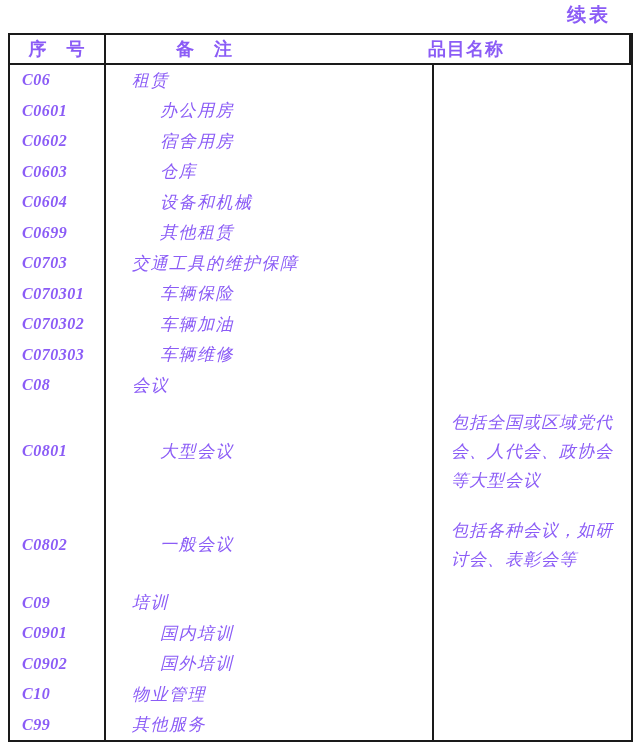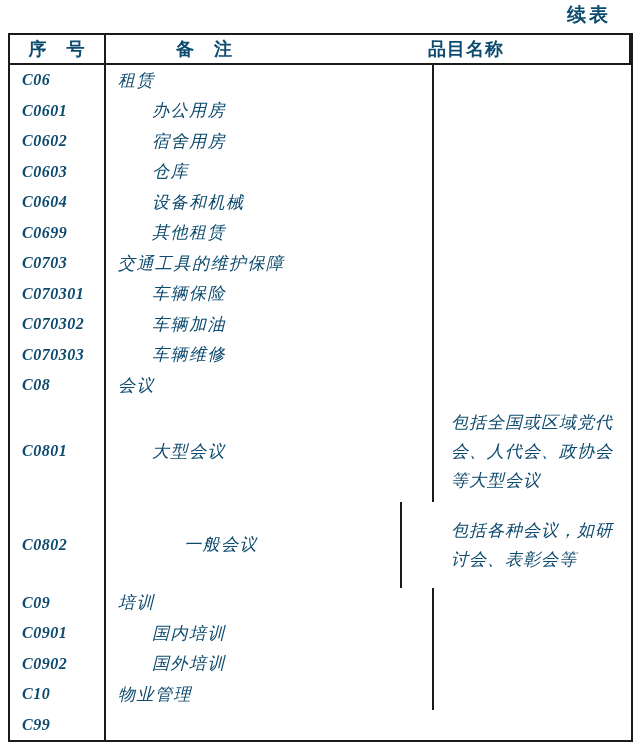--- a/index.html
+++ b/index.html
@@ -5,21 +5,21 @@
   html, body {
     margin: 0;
     padding: 0;
     background: #ffffff;
   }
   .page {
     position: relative;
     width: 641px;
     height: 749px;
     background: #ffffff;
-    color: #0c4a6e;
+    color: #8b5cf6;
     font-family: "Liberation Serif", "DejaVu Serif", serif;
     overflow: hidden;
   }
   .cont-label {
     position: absolute;
     top: 2px;
     right: 30px;
     font-size: 19px;
     font-weight: bold;
     letter-spacing: 3px;
@@ -50,21 +50,21 @@
     min-height: 0;
     font-style: italic;
   }
   .row {
     display: flex;
     flex: 1 1 0;
     min-height: 0;
   }
   
   .tbody .row:nth-child(12) { flex: 0 0 101px; }
-  .tbody .row:nth-child(13) { flex: 0 0 86px; gap: 32px; }
+  .tbody .row:nth-child(13) { flex: 0 0 86px; }
   .cell {
     box-sizing: border-box;
     display: flex;
     align-items: center;
     overflow: hidden;
   }
   .col-code {
     flex: 0 0 96px;
     border-right: 2px solid #1a1a1a;
   }
@@ -82,24 +82,24 @@
     letter-spacing: 1px;
   }
   .code {
     font-weight: bold;
     font-size: 16px;
     padding-left: 12px;
     letter-spacing: 0.5px;
   }
   .name {
     font-size: 17px;
-    padding-left: 12px;
+    padding-left: 26px;
     letter-spacing: 1.5px;
   }
-  .name.indent-1 { padding-left: 46px; }
+  .name.indent-1 { padding-left: 46px; margin-left: 8px; }
   .remark {
     font-size: 17px;
     line-height: 29px;
     padding: 2px 6px 2px 17px;
     letter-spacing: 1px;
   }
 </style>
 </head>
 <body>
 
@@ -213,18 +213,19 @@
   </div>
 
   <div class="row">
     <div class="cell col-code code">C10</div>
     <div class="cell col-name name indent-0">物业管理</div>
     <div class="cell col-remark remark"></div>
   </div>
 
   <div class="row">
     <div class="cell col-code code">C99</div>
+    <div class="cell col-name name indent-0">其他服务</div>
     <div class="cell col-remark remark"></div>
   </div>
 </div>
 
   </div>
 </div>
 
 </body></html>

